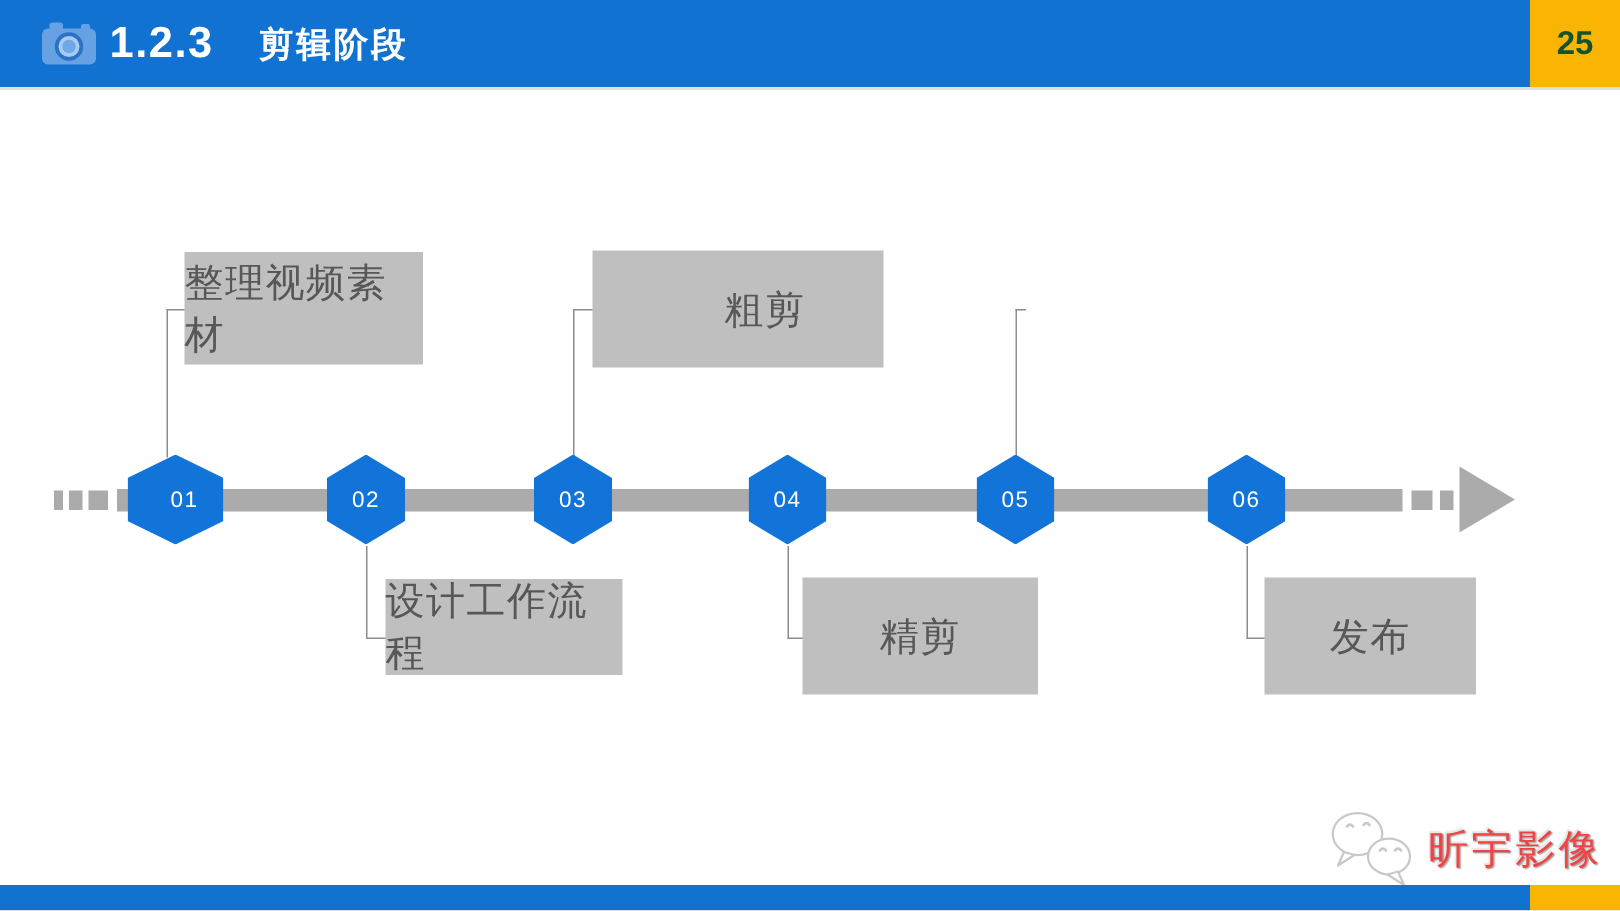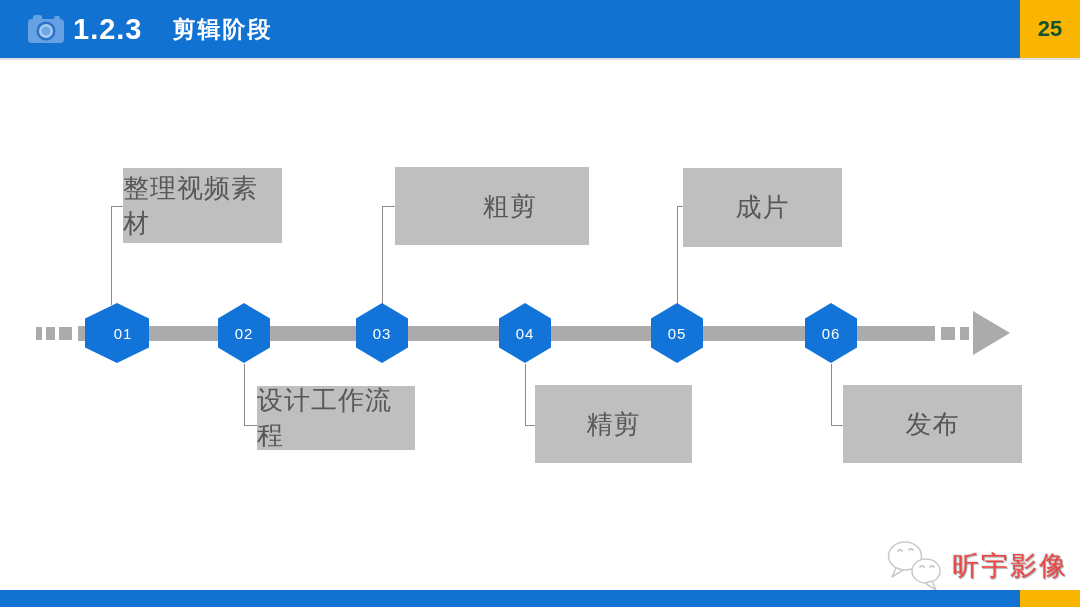--- a/index.html
+++ b/index.html
@@ -49,21 +49,21 @@
   .label-box{
     position:absolute;background:#BFBFBF;color:#575757;
     display:flex;align-items:center;justify-content:center;
     font-size:26px;letter-spacing:1px;
   }
   .box-1{left:123px;top:168px;width:159px;height:75px;}
   .box-3{left:395px;top:167px;width:158px;height:78px;padding-left:36px;}
   .box-5{left:683px;top:168px;width:159px;height:79px;}
   .box-2{left:257px;top:386px;width:158px;height:64px;}
   .box-4{left:535px;top:385px;width:157px;height:78px;}
-  .box-6{left:843px;top:385px;width:179px;height:78px;}
+  .box-6{left:843px;top:385px;width:141px;height:78px;}
   
   .watermark{
     position:absolute;left:884px;top:538px;display:flex;align-items:center;
   }
   .watermark-text{
     color:#ef4444;font-size:27px;letter-spacing:2px;margin-left:6px;
     text-shadow:1px 1px 1px rgba(140,140,140,0.85), -1px -1px 1px rgba(200,200,200,0.5);
   }
   
   .footer-bar{position:absolute;left:0;top:590px;width:1020px;height:17px;background:#1272D2;}
@@ -109,21 +109,20 @@
   <div class="hex hex-02">02</div>
   <div class="hex hex-03">03</div>
   <div class="hex hex-04">04</div>
   <div class="hex hex-05">05</div>
   <div class="hex hex-06">06</div>
 
   <div class="label-box box-1">整理视频素材</div>
   <div class="label-box box-2">设计工作流程</div>
   <div class="label-box box-3">粗剪</div>
   <div class="label-box box-4">精剪</div>
-  <div class="label-box box-5">成片</div>
   <div class="label-box box-6">发布</div>
 
   <div class="watermark">
     <svg width="62" height="56" viewBox="0 0 62 56">
       <g fill="#ffffff" stroke="#c9c9c9" stroke-width="1.5">
         <ellipse cx="21" cy="18" rx="16.5" ry="14"></ellipse>
         <path d="M12 30 L8 39 L19 32 Z" stroke-linejoin="round"></path>
       </g>
       <g fill="none" stroke="#c9c9c9" stroke-width="1.8" stroke-linecap="round">
         <path d="M14 13 q2 -2.5 4 0"></path>

